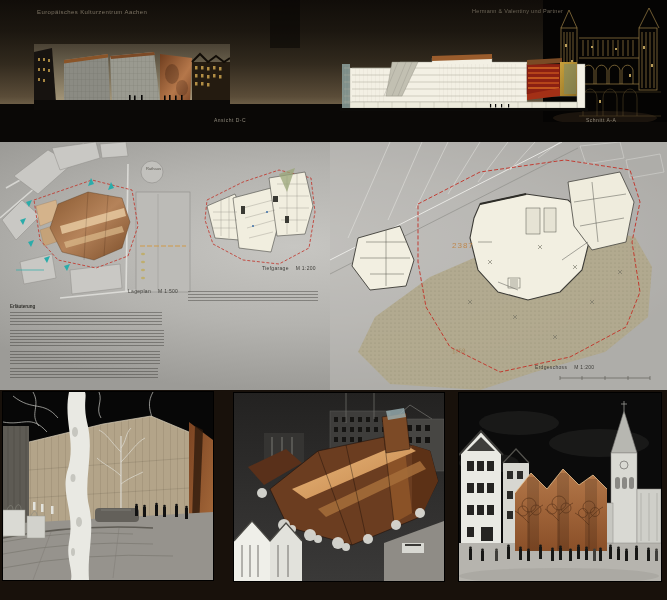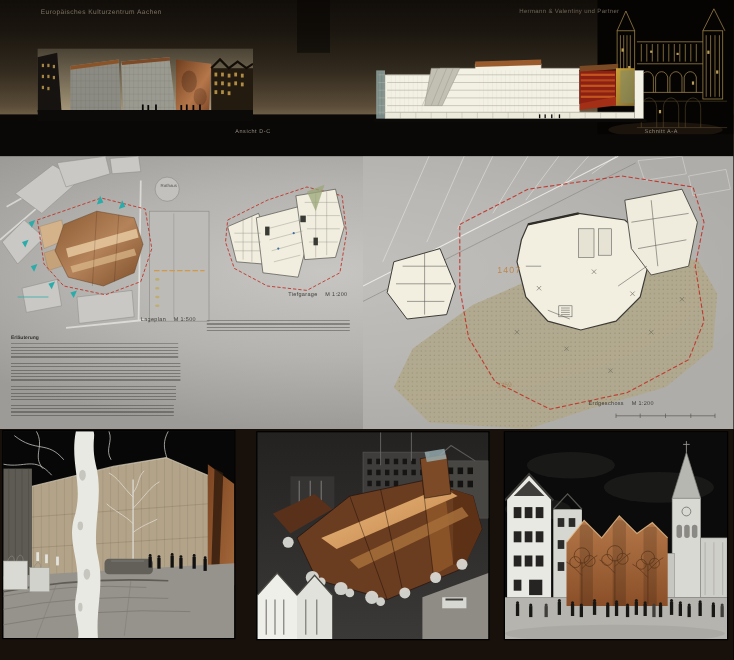--- a/index.html
+++ b/index.html
@@ -332,21 +332,21 @@
       <path d="M150,62 L196,52" stroke="#2e2d28" stroke-width="2"></path>
       <g stroke="#6e6d60" stroke-width=".6">
         <path d="M158,118 l4,4 M162,118 l-4,4 M183,173 l4,4 M187,173 l-4,4 M223,193 l4,4 M227,193 l-4,4 M260,158 l4,4 M264,158 l-4,4 M288,128 l4,4 M292,128 l-4,4 M138,158 l4,4 M142,158 l-4,4 M208,103 l4,4 M212,103 l-4,4 M243,123 l4,4 M247,123 l-4,4"></path>
       </g>
       <g stroke="#55544e" stroke-width=".6">
         <path d="M230,236 H320 M230,234 V238 M252,234 V238 M275,234 V238 M298,234 V238 M320,234 V238"></path>
       </g>
     </svg>
 
     <span class="lbl-rathaus">Rathaus</span>
-    <span class="lbl-1749">1407</span>
+    <span class="lbl-1749">2387</span>
     <span class="lbl-1759">1759</span>
     <span class="plan-label" style="left:128px;top:146px">
       <span>Lageplan</span><span class="scale">M 1:500</span>
     </span>
     <span class="plan-label" style="left:262px;top:123px">
       <span>Tiefgarage</span><span class="scale">M 1:200</span>
     </span>
     <span class="plan-label" style="left:535px;top:222px">
       <span>Erdgeschoss</span><span class="scale">M 1:200</span>
     </span>

